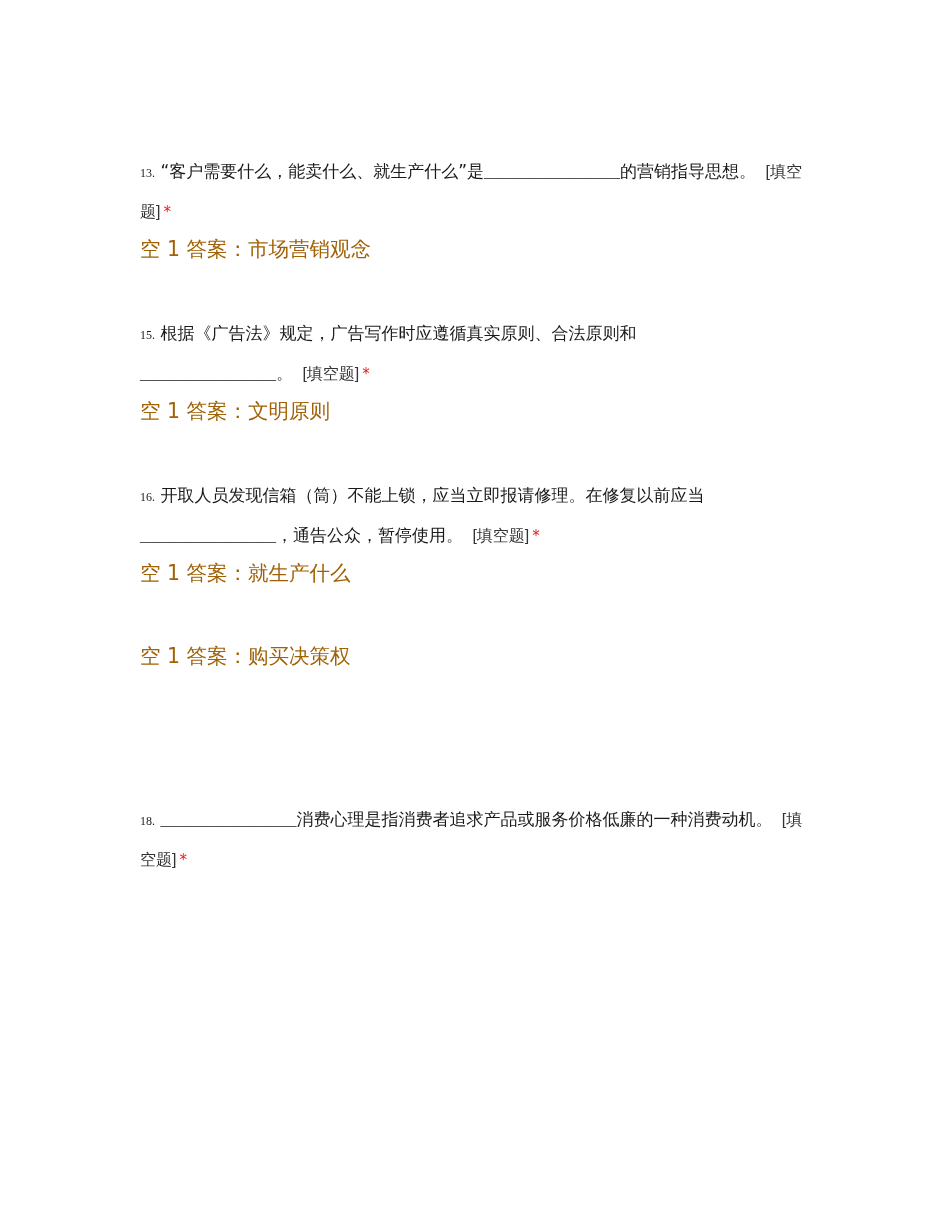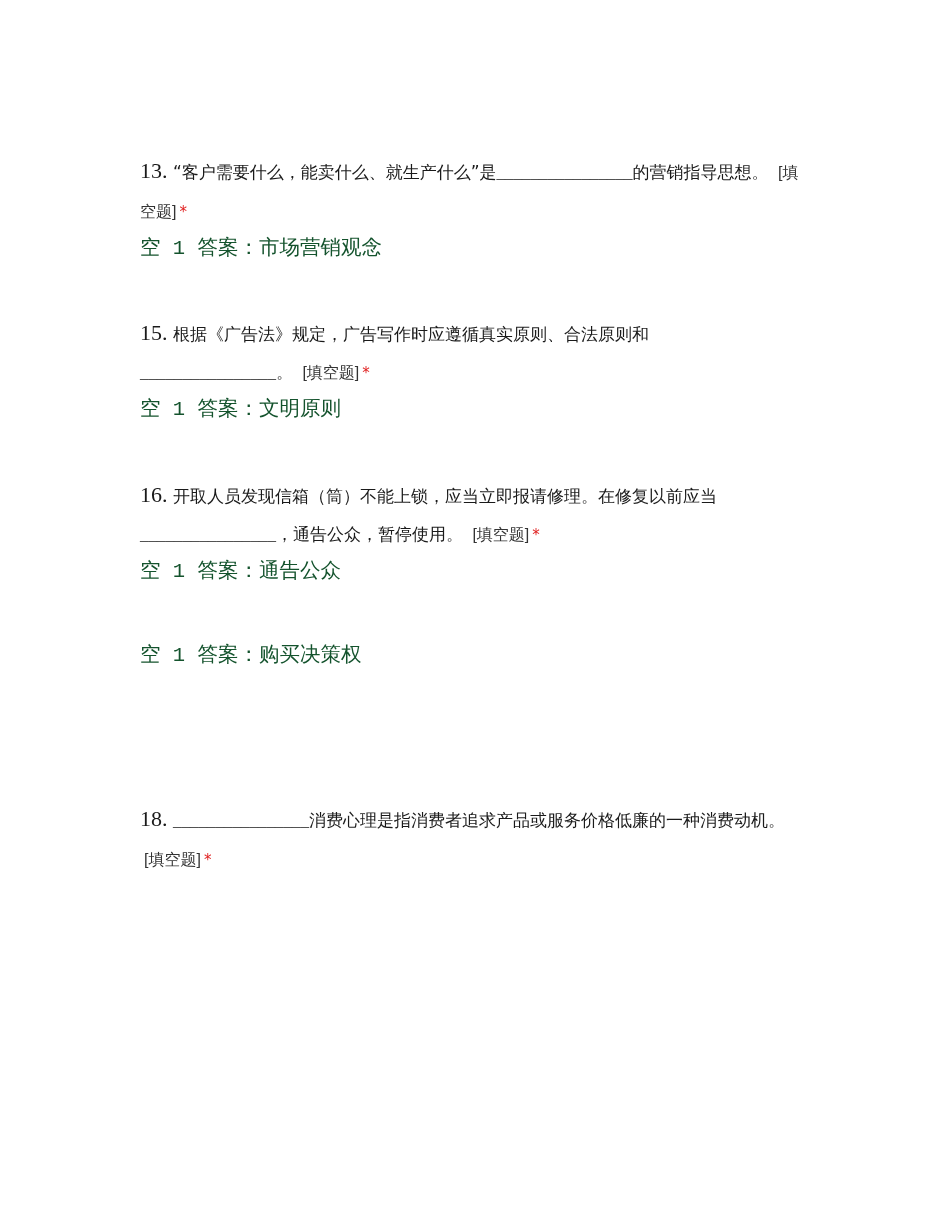--- a/index.html
+++ b/index.html
@@ -26,21 +26,21 @@
       box-sizing: border-box;
     }
     .question-text {
       font-size: 17px;
       line-height: 38px;
       margin: 0;
       letter-spacing: 0px;
     }
     .q-num {
       font-family: "Liberation Serif", "DejaVu Serif", serif;
-      font-size: 22px;
+      font-size: 12px;
     }
     .blank {
       font-family: "Liberation Serif", "DejaVu Serif", serif;
       color: #333;
       text-align: right;
     }
     .q-type {
       font-family: "Liberation Sans", "DejaVu Sans", sans-serif;
       font-size: 16px;
       color: #333;
@@ -48,43 +48,42 @@
     }
     .required-mark {
       color: #e02020;
       font-size: 15px;
       margin-left: 3px;
     }
     .answer {
       font-size: 20.5px;
       line-height: 36px;
       margin: 0;
-      color: #14532d;
-      font-family: Liberation Mono, monospace;
+      color: #a16207;
     }
   </style>
 </head>
 <body>
 
 <div class="page">
 
   <div class="question-block">
     <p class="question-text"><span class="q-num">13.</span> <span>“客户需要什么，能卖什么、就生产什么”是</span><span class="blank">________________</span><span>的营销指导思想。</span> <span class="q-type">[填空题]</span><span class="required-mark">*</span></p>
     <p class="answer"><span>空 1 答案：</span><span>市场营销观念</span></p>
   </div>
 
 
   <div class="question-block">
     <p class="question-text"><span class="q-num">15.</span> <span>根据《广告法》规定，广告写作时应遵循真实原则、合法原则和</span><br><span class="blank">________________</span><span>。</span> <span class="q-type">[填空题]</span><span class="required-mark">*</span></p>
     <p class="answer"><span>空 1 答案：</span><span>文明原则</span></p>
   </div>
 
   <div class="question-block">
     <p class="question-text"><span class="q-num">16.</span> <span>开取人员发现信箱（筒）不能上锁，应当立即报请修理。在修复以前应当</span><br><span class="blank">________________</span><span>，通告公众，暂停使用。</span> <span class="q-type">[填空题]</span><span class="required-mark">*</span></p>
-    <p class="answer"><span>空 1 答案：</span><span>通告公众</span></p>
+    <p class="answer"><span>空 1 答案：</span><span>就生产什么</span></p>
   </div>
 
   <div class="question-block">
     <p class="answer"><span>空 1 答案：</span><span>购买决策权</span></p>
   </div>
 
   <div class="question-block">
     <p class="question-text"><span class="q-num">18.</span> <span></span><span class="blank">________________</span><span>消费心理是指消费者追求产品或服务价格低廉的一种消费动机。</span> <span class="q-type">[填空题]</span><span class="required-mark">*</span></p>
   </div>
 

